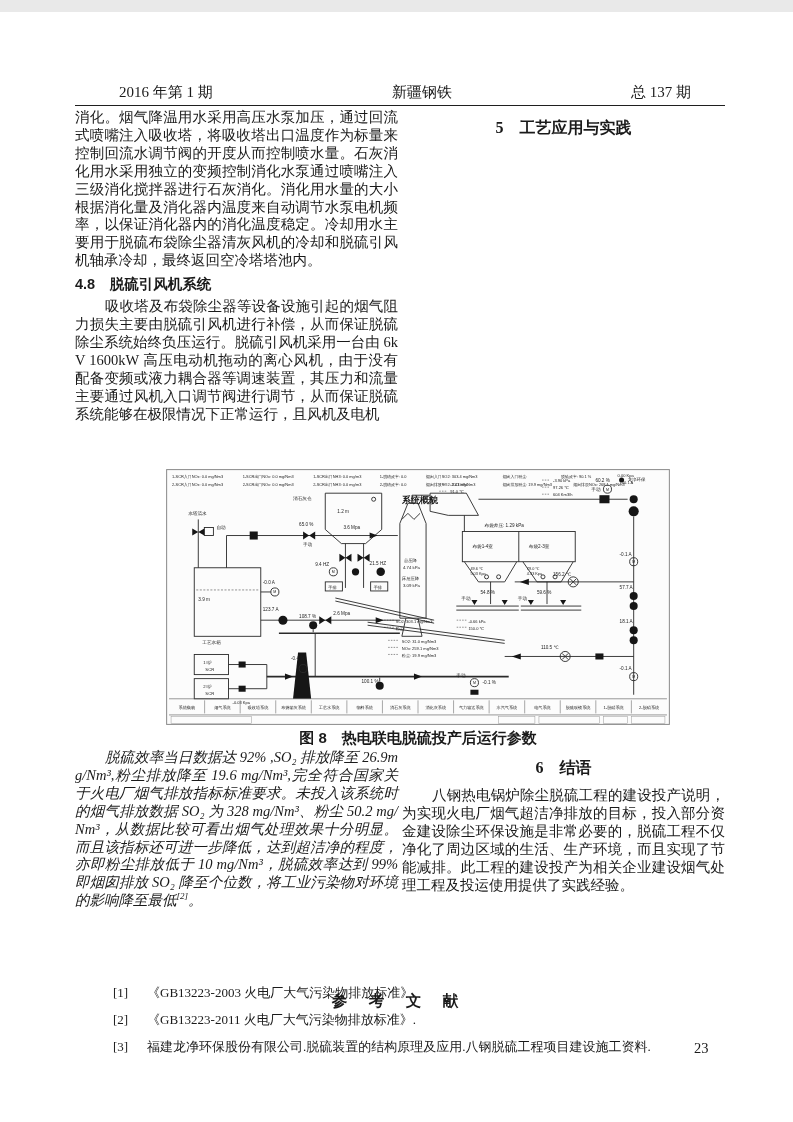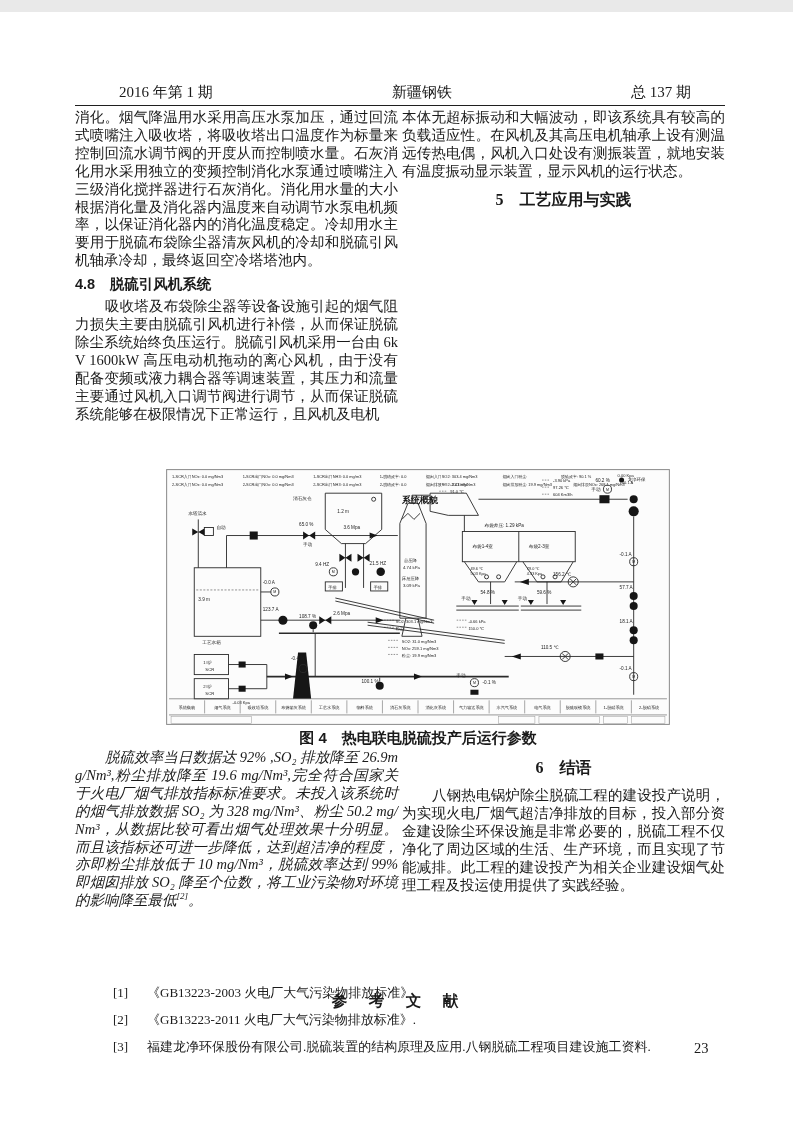--- a/index.html
+++ b/index.html
@@ -48,21 +48,20 @@
   </div>
   <div class="rule"></div>
 
   <div class="col colL1">
     <p class="body">消化。烟气降温用水采用高压水泵加压，通过回流式喷嘴注入吸收塔，将吸收塔出口温度作为标量来控制回流水调节阀的开度从而控制喷水量。石灰消化用水采用独立的变频控制消化水泵通过喷嘴注入三级消化搅拌器进行石灰消化。消化用水量的大小根据消化量及消化器内温度来自动调节水泵电机频率，以保证消化器内的消化温度稳定。冷却用水主要用于脱硫布袋除尘器清灰风机的冷却和脱硫引风机轴承冷却，最终返回空冷塔塔池内。</p>
     <h4 class="sec">4.8　脱硫引风机系统</h4>
     <p class="body indent">吸收塔及布袋除尘器等设备设施引起的烟气阻力损失主要由脱硫引风机进行补偿，从而保证脱硫除尘系统始终负压运行。脱硫引风机采用一台由 6kV 1600kW 高压电动机拖动的离心风机，由于没有配备变频或液力耦合器等调速装置，其压力和流量主要通过风机入口调节阀进行调节，从而保证脱硫系统能够在极限情况下正常运行，且风机及电机</p>
   </div>
 
   <div class="col colR1">
-    <p class="body">本体无超标振动和大幅波动，即该系统具有较高的负载适应性。在风机及其高压电机轴承上设有测温远传热电偶，风机入口处设有测振装置，就地安装有温度振动显示装置，显示风机的运行状态。</p>
     <h3 class="sec">5　工艺应用与实践</h3>
   </div>
 
   <figure class="fig">
     <svg id="fig-svg" viewBox="0 0 500 254">
       <rect x="0.6" y="0.6" width="498.8" height="252.8" fill="#fcfcfc" stroke="#8a8a8a" stroke-width="1"></rect>
       <g stroke="#2a2a2a" stroke-width="0.9" fill="none">
         <path d="M32 50 V98"></path>
         <path d="M60 66 H230 M60 66 V98"></path>
         <path d="M94 150 H232 M94 122 H104"></path>
@@ -269,21 +268,21 @@
           <line x1="355.85714285714283" x2="355.85714285714283" y1="229.5" y2="242.5" stroke="#555" stroke-width="0.5"></line>
           <text x="373.5" y="238.5" text-anchor="middle" font-size="4.1">电气系统</text>
           <line x1="391.1428571428571" x2="391.1428571428571" y1="229.5" y2="242.5" stroke="#555" stroke-width="0.5"></line>
           <text x="408.7857142857143" y="238.5" text-anchor="middle" font-size="4.1">脱硫联锁系统</text>
           <line x1="426.42857142857144" x2="426.42857142857144" y1="229.5" y2="242.5" stroke="#555" stroke-width="0.5"></line>
           <text x="444.0714285714286" y="238.5" text-anchor="middle" font-size="4.1">1-脱硝系统</text>
           <line x1="461.7142857142857" x2="461.7142857142857" y1="229.5" y2="242.5" stroke="#555" stroke-width="0.5"></line>
           <text x="479.3571428571429" y="238.5" text-anchor="middle" font-size="4.1">2-脱硝系统</text>
         </g>
     </svg>
-    <figcaption>图 4　热电联电脱硫投产后运行参数</figcaption>
+    <figcaption>图 8　热电联电脱硫投产后运行参数</figcaption>
   </figure>
 
   <div class="col colL2">
     <p class="body indent"><span>脱硫效率当日数据达 92% ,SO₂ 排放降至 26.9mg/Nm³,粉尘排放降至 19.6 mg/Nm³,完全符合国家关于火电厂烟气排放指标标准要求。未投入该系统时的烟气排放数据 SO₂ 为 328 mg/Nm³、粉尘 50.2 mg/Nm³，从数据比较可看出烟气处理效果十分明显。而且该指标还可进一步降低，达到超洁净的程度，亦即粉尘排放低于 10 mg/Nm³，脱硫效率达到 99%即烟囱排放 SO₂ 降至个位数，将工业污染物对环境的影响降至最低</span><sup class="refmark">[2]</sup><span>。</span></p>
   </div>
 
   <div class="col colR2">
     <h3 class="sec">6　结语</h3>
     <p class="body indent">八钢热电锅炉除尘脱硫工程的建设投产说明，为实现火电厂烟气超洁净排放的目标，投入部分资金建设除尘环保设施是非常必要的，脱硫工程不仅净化了周边区域的生活、生产环境，而且实现了节能减排。此工程的建设投产为相关企业建设烟气处理工程及投运使用提供了实践经验。</p>
   </div>

